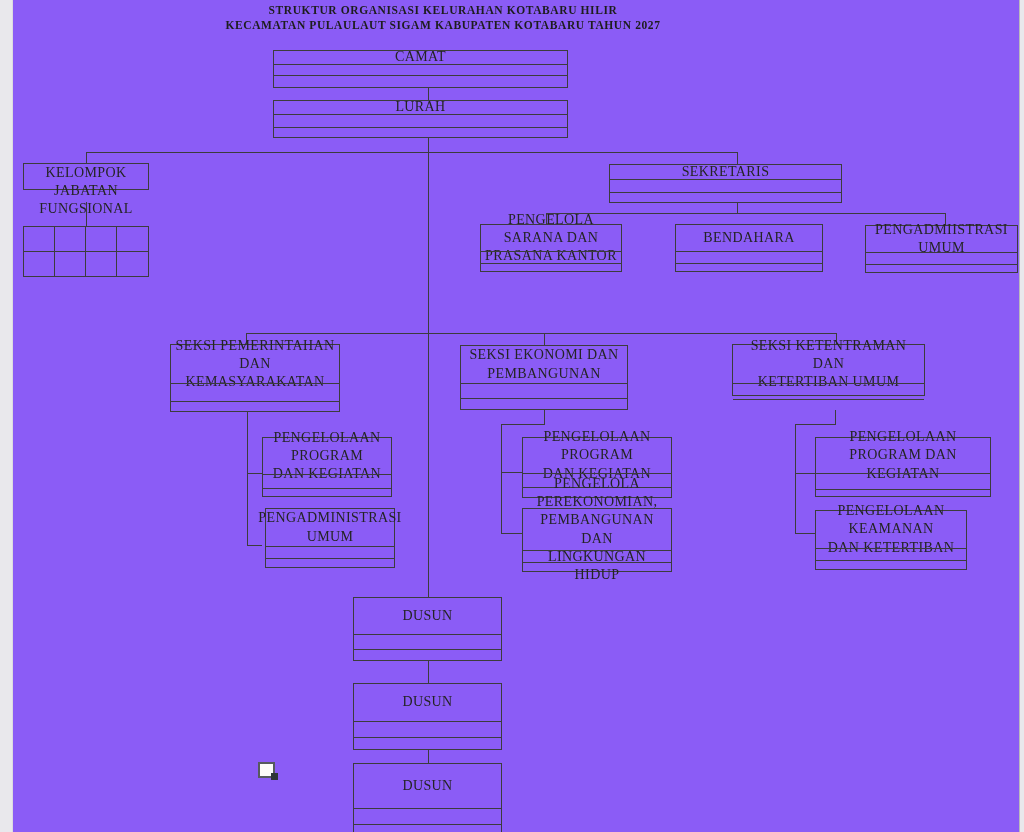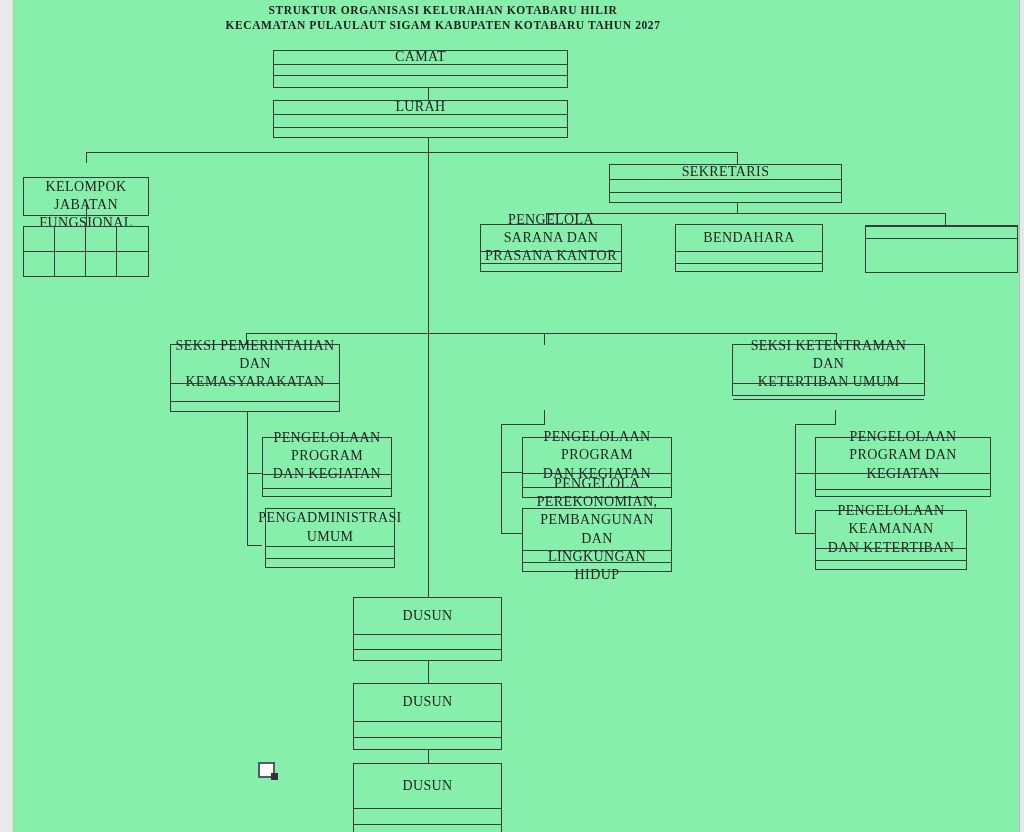--- a/index.html
+++ b/index.html
@@ -1,17 +1,17 @@
 <!DOCTYPE html>
 <html><head>
 <meta charset="utf-8">
 <style>
   html,body{margin:0;padding:0;}
   body{font-family:"Liberation Serif", serif;}
-  #stage{position:relative;width:1024px;height:832px;background:#86efac;overflow:hidden;}
+  #stage{position:relative;width:1024px;height:832px;background:#8b5cf6;overflow:hidden;}
   .margin-strip{position:absolute;top:0;height:832px;background:#e9e8ec;}
   #strip-left{left:0;width:12px;border-right:1px solid #dcdbe0;}
   #strip-right{left:1019px;width:5px;border-left:1px solid #b9b9bd;}
   .title-block{position:absolute;left:123px;top:3px;width:640px;text-align:center;
     font-weight:bold;font-size:11.5px;line-height:15px;color:#1d1d1d;letter-spacing:.6px;}
   .box{position:absolute;border:1.2px solid #3c3c3c;box-sizing:border-box;
     display:flex;flex-direction:column;}
   .bt{flex:0 0 auto;display:flex;align-items:center;justify-content:center;
     text-align:center;white-space:pre-line;font-size:14px;color:#242424;
     letter-spacing:.4px;line-height:1.3;padding:0 4px;}
@@ -77,21 +77,21 @@
     <div class="br" style="height:10px"></div>
     <div class="br last"></div>
   </div>
 
   <div class="box" style="left:273px;top:100px;width:295px;height:38px">
     <div class="bt" style="height:13px">LURAH</div>
     <div class="br" style="height:12px"></div>
     <div class="br last"></div>
   </div>
 
-  <div class="box" style="left:23px;top:177px;width:126px;height:39px">
+  <div class="box" style="left:23px;top:163px;width:126px;height:27px">
     <div class="bt" style="flex:1">KELOMPOK JABATAN
 FUNGSIONAL</div>
   </div>
 
   <div class="grid" style="left:23px;top:226px;width:126px;height:51px">
     <div class="cell"></div>
     <div class="cell"></div>
     <div class="cell"></div>
     <div class="cell"></div>
     <div class="cell"></div>
@@ -113,31 +113,38 @@
     <div class="br last"></div>
   </div>
 
   <div class="box" style="left:675px;top:224px;width:148px;height:48px">
     <div class="bt" style="height:26px">BENDAHARA</div>
     <div class="br" style="height:11px"></div>
     <div class="br last"></div>
   </div>
 
   <div class="box" style="left:865px;top:225px;width:153px;height:48px">
+    <div class="bt" style="height:26px">PENGADMIISTRASI UMUM</div>
     <div class="br" style="height:11px"></div>
     <div class="br last"></div>
   </div>
 
   <div class="box" style="left:170px;top:344px;width:170px;height:68px">
     <div class="bt" style="height:38px">SEKSI PEMERINTAHAN DAN
 KEMASYARAKATAN</div>
     <div class="br" style="height:17px"></div>
     <div class="br last"></div>
   </div>
 
+  <div class="box" style="left:460px;top:345px;width:168px;height:65px">
+    <div class="bt" style="height:37px">SEKSI EKONOMI DAN
+PEMBANGUNAN</div>
+    <div class="br" style="height:14px"></div>
+    <div class="br last"></div>
+  </div>
 
   <div class="box" style="left:732px;top:344px;width:193px;height:52px">
     <div class="bt" style="height:38px">SEKSI KETENTRAMAN DAN
 KETERTIBAN UMUM</div>
     <div class="br" style="height:15px"></div>
     <div class="br last"></div>
   </div>
 
   <div class="box" style="left:262px;top:437px;width:130px;height:60px">
     <div class="bt" style="height:36px">PENGELOLAAN PROGRAM

